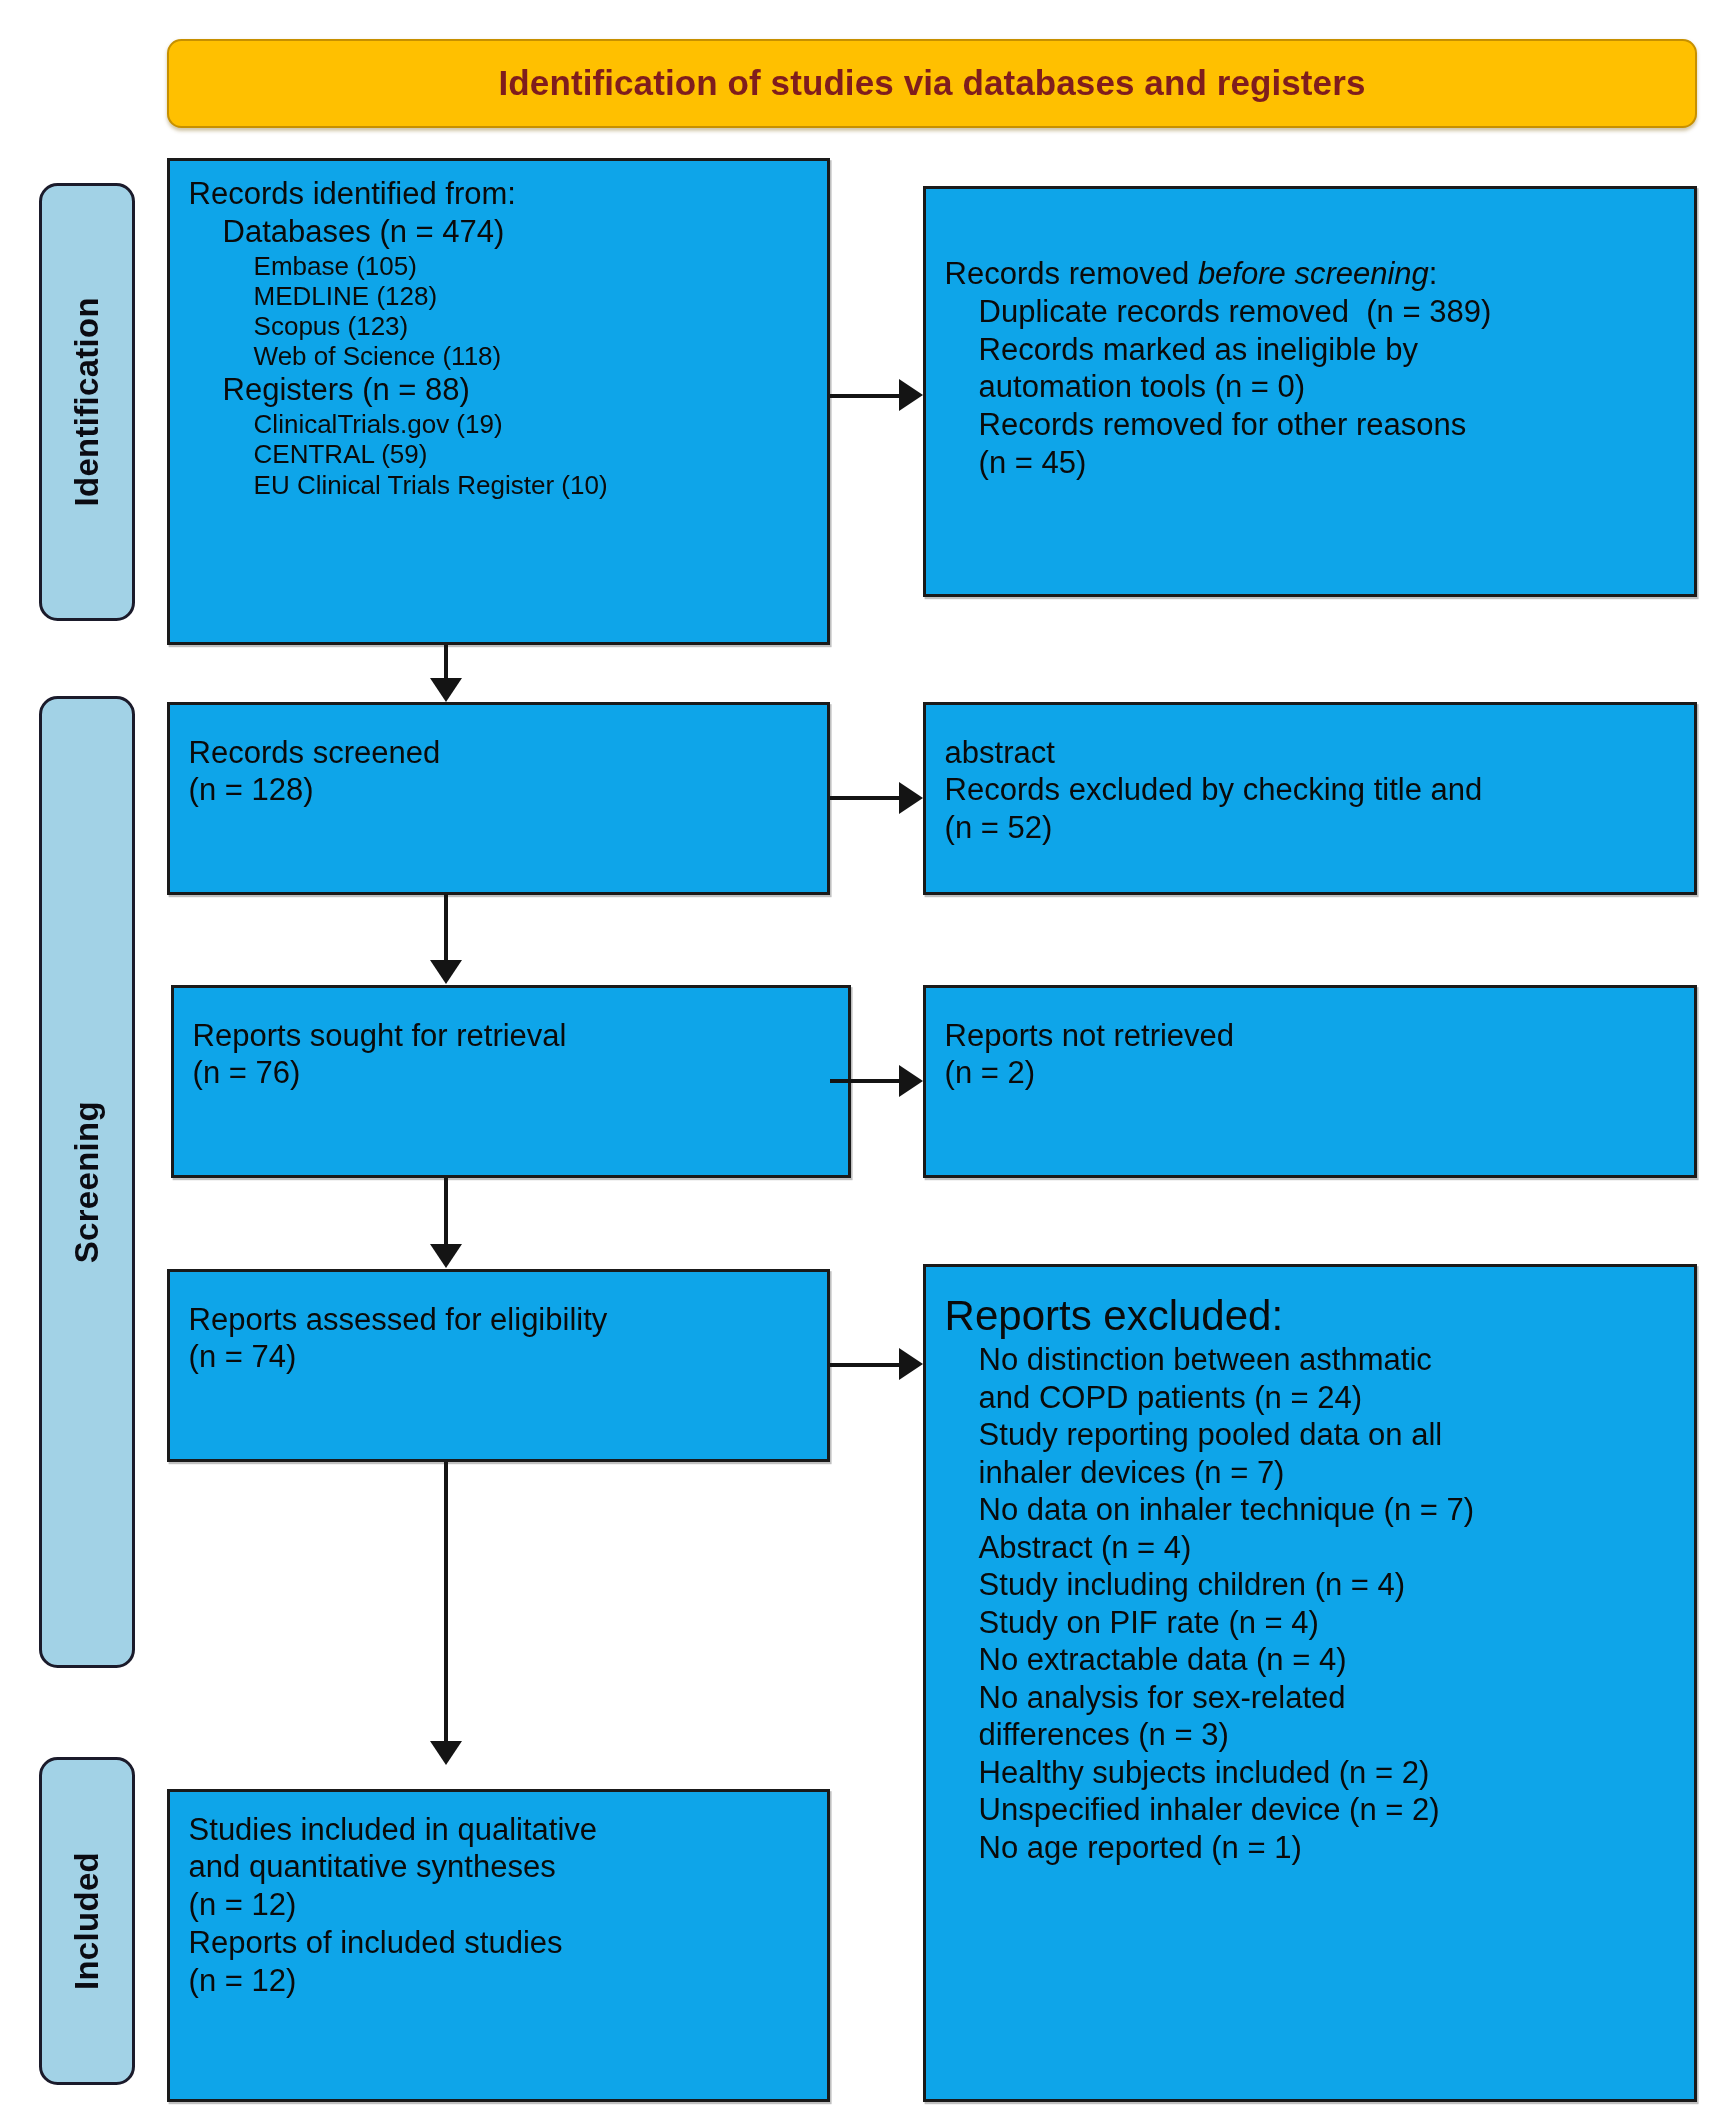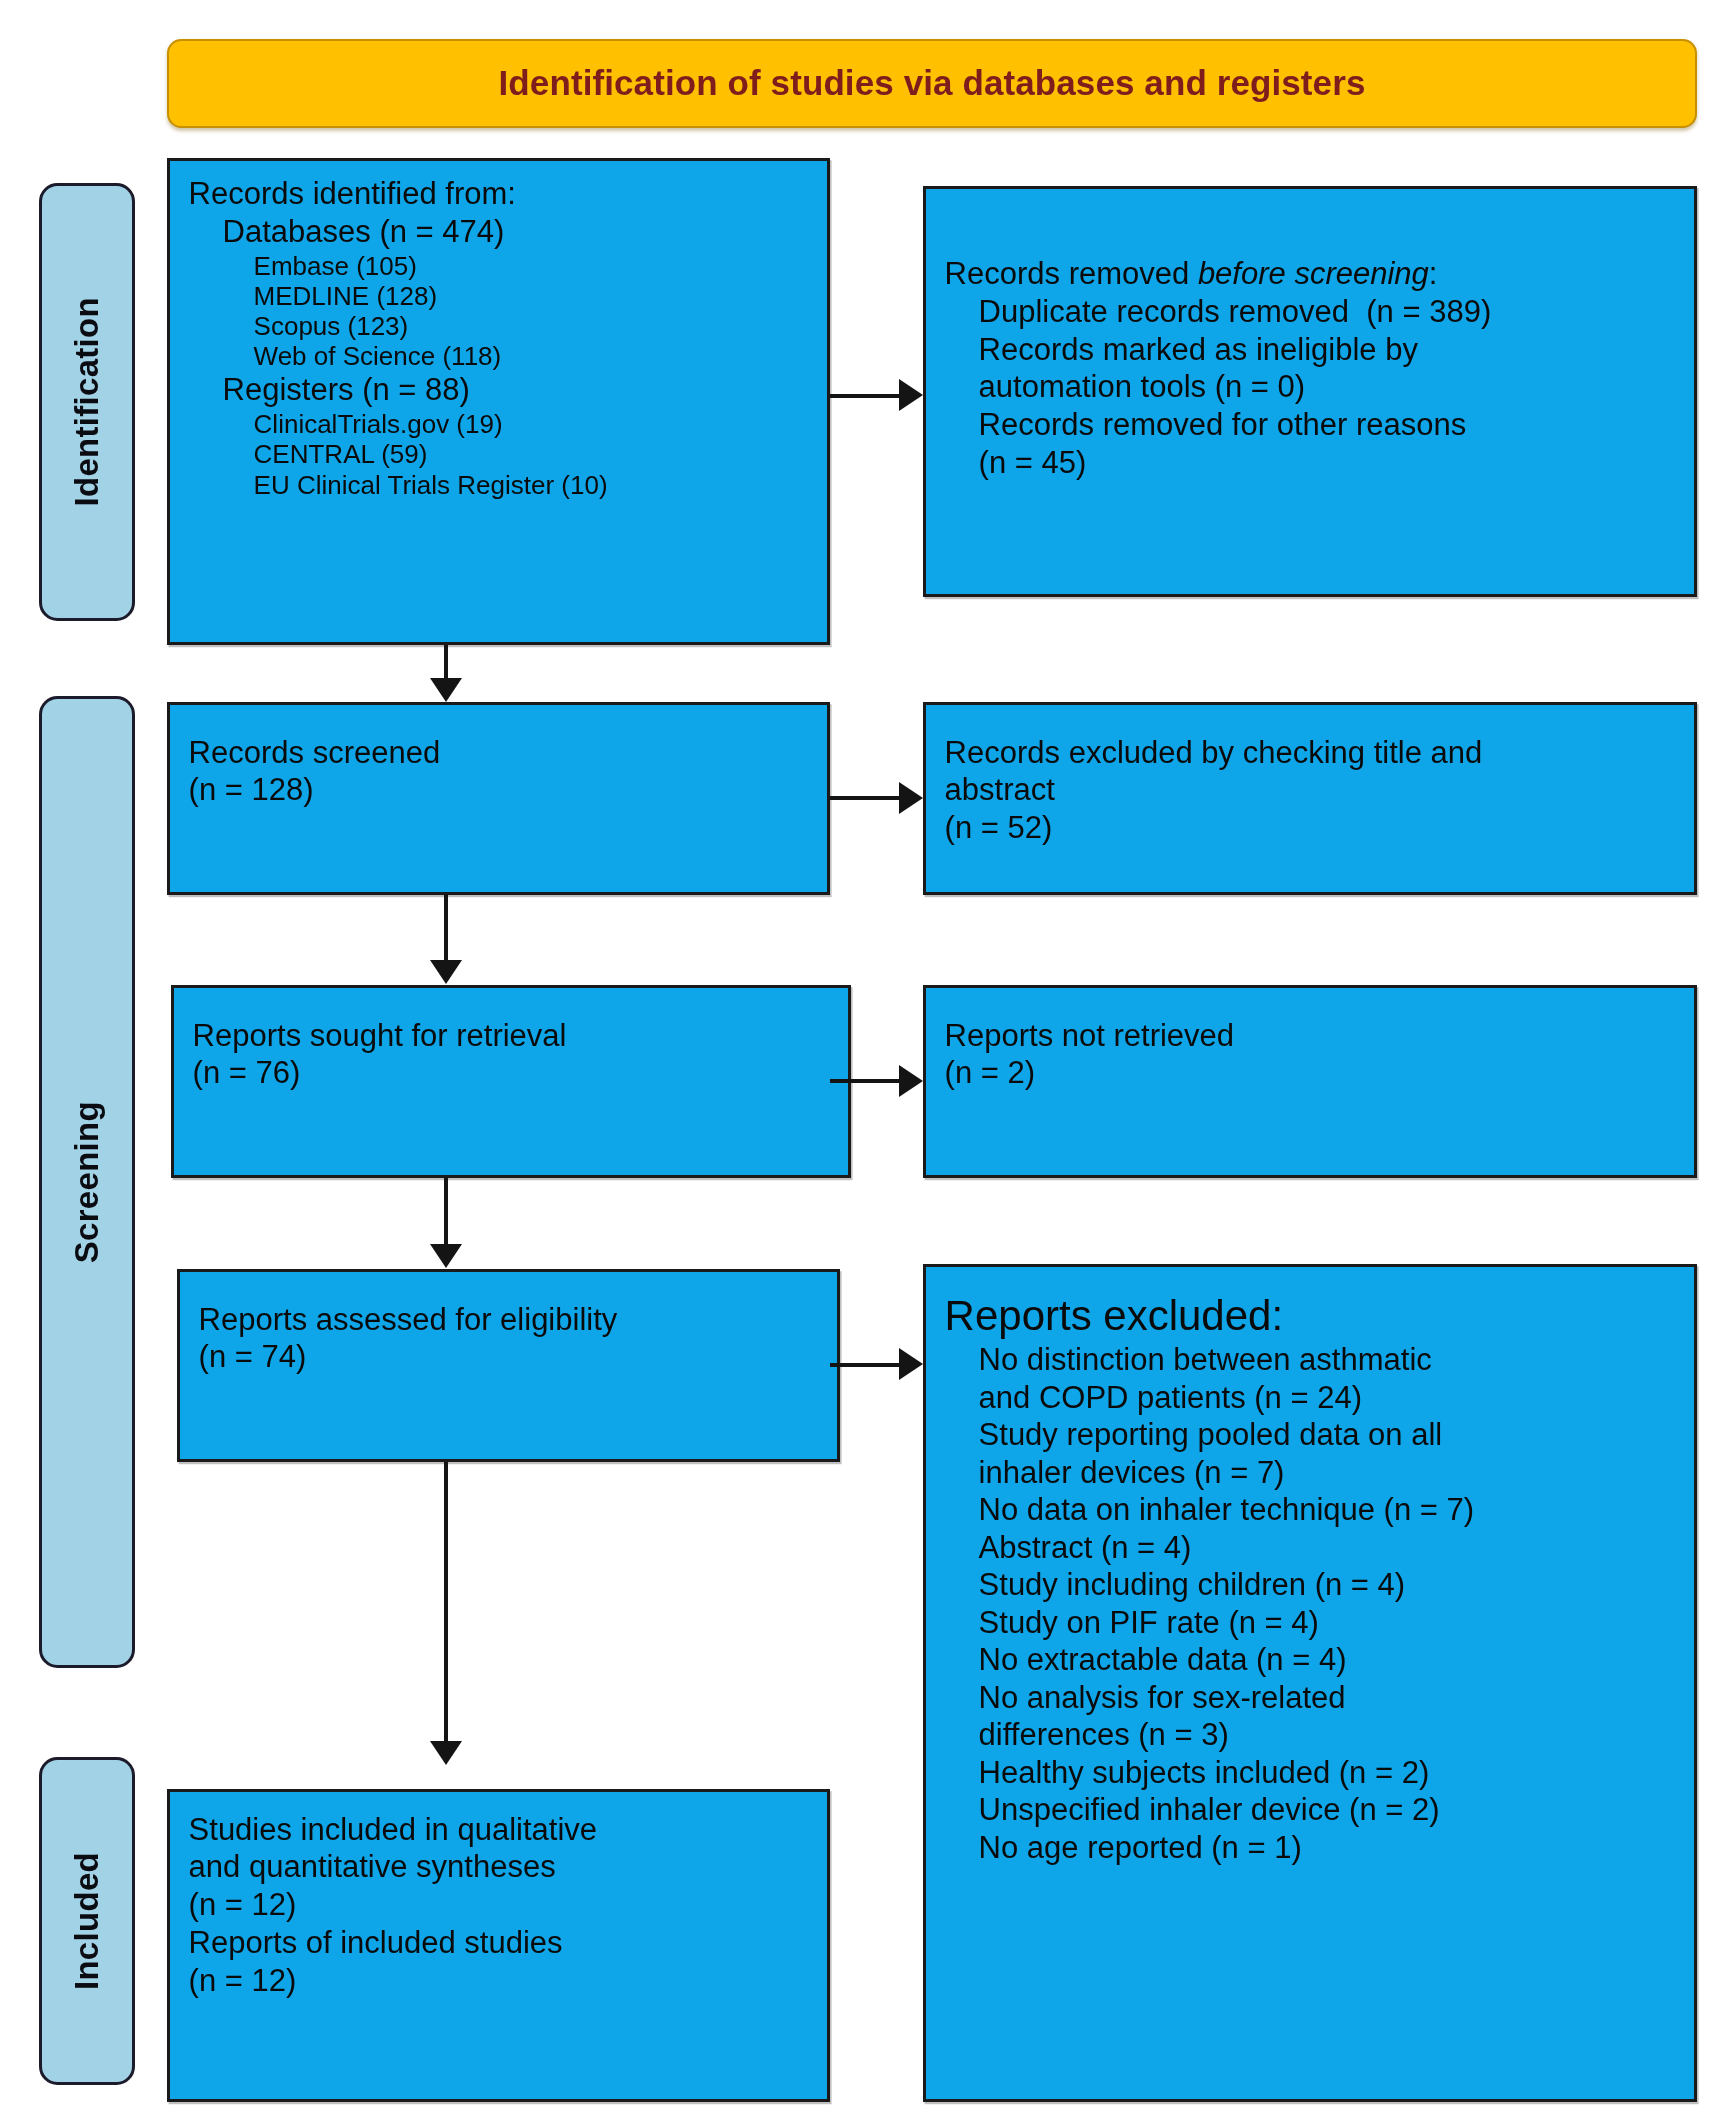--- a/index.html
+++ b/index.html
@@ -91,21 +91,21 @@
   .line.lvl3 { padding-left: 65px; font-size: 26px; line-height: 1.16; }
   .line .ital { font-style: italic; }
 
   
   #box-identified      { left: 167px;  top: 158px;  width: 663px; height: 487px; }
   #box-removed         { left: 923px; top: 186px;  width: 774px; height: 411px; }
   #box-screened        { left: 167px;  top: 702px; width: 663px; height: 193px; }
   #box-excluded-title  { left: 923px; top: 702px; width: 774px; height: 193px; }
   #box-sought          { left: 171px;  top: 985px; width: 680px; height: 193px; }
   #box-not-retrieved   { left: 923px; top: 985px; width: 774px; height: 193px; }
-  #box-assessed        { left: 177px;  top: 1269px; width: 663px; height: 193px; }
+  #box-assessed        { left: 167px;  top: 1269px; width: 663px; height: 193px; }
   #box-reports-excl    { left: 923px; top: 1264px; width: 774px; height: 838px; }
   #box-included        { left: 167px;  top: 1789px; width: 663px; height: 313px; }
 
   #box-screened .box-inner,
   #box-sought .box-inner,
   #box-assessed .box-inner,
   #box-not-retrieved .box-inner,
   #box-excluded-title .box-inner { padding-top: 28.5px; }
 
   #box-included .box-inner { padding-top: 18.6px; }
@@ -183,22 +183,22 @@
 
   <div class="flow-box" id="box-screened">
     <div class="box-inner">
       <div class="line lvl1">Records screened</div>
       <div class="line lvl1">(n = 128)</div>
     </div>
   </div>
 
   <div class="flow-box" id="box-excluded-title">
     <div class="box-inner">
+      <div class="line lvl1">abstract</div>
       <div class="line lvl1">Records excluded by checking title and</div>
-      <div class="line lvl1">abstract</div>
       <div class="line lvl1">(n = 52)</div>
     </div>
   </div>
 
   <div class="flow-box" id="box-sought">
     <div class="box-inner">
       <div class="line lvl1">Reports sought for retrieval</div>
       <div class="line lvl1">(n = 76)</div>
     </div>
   </div>

